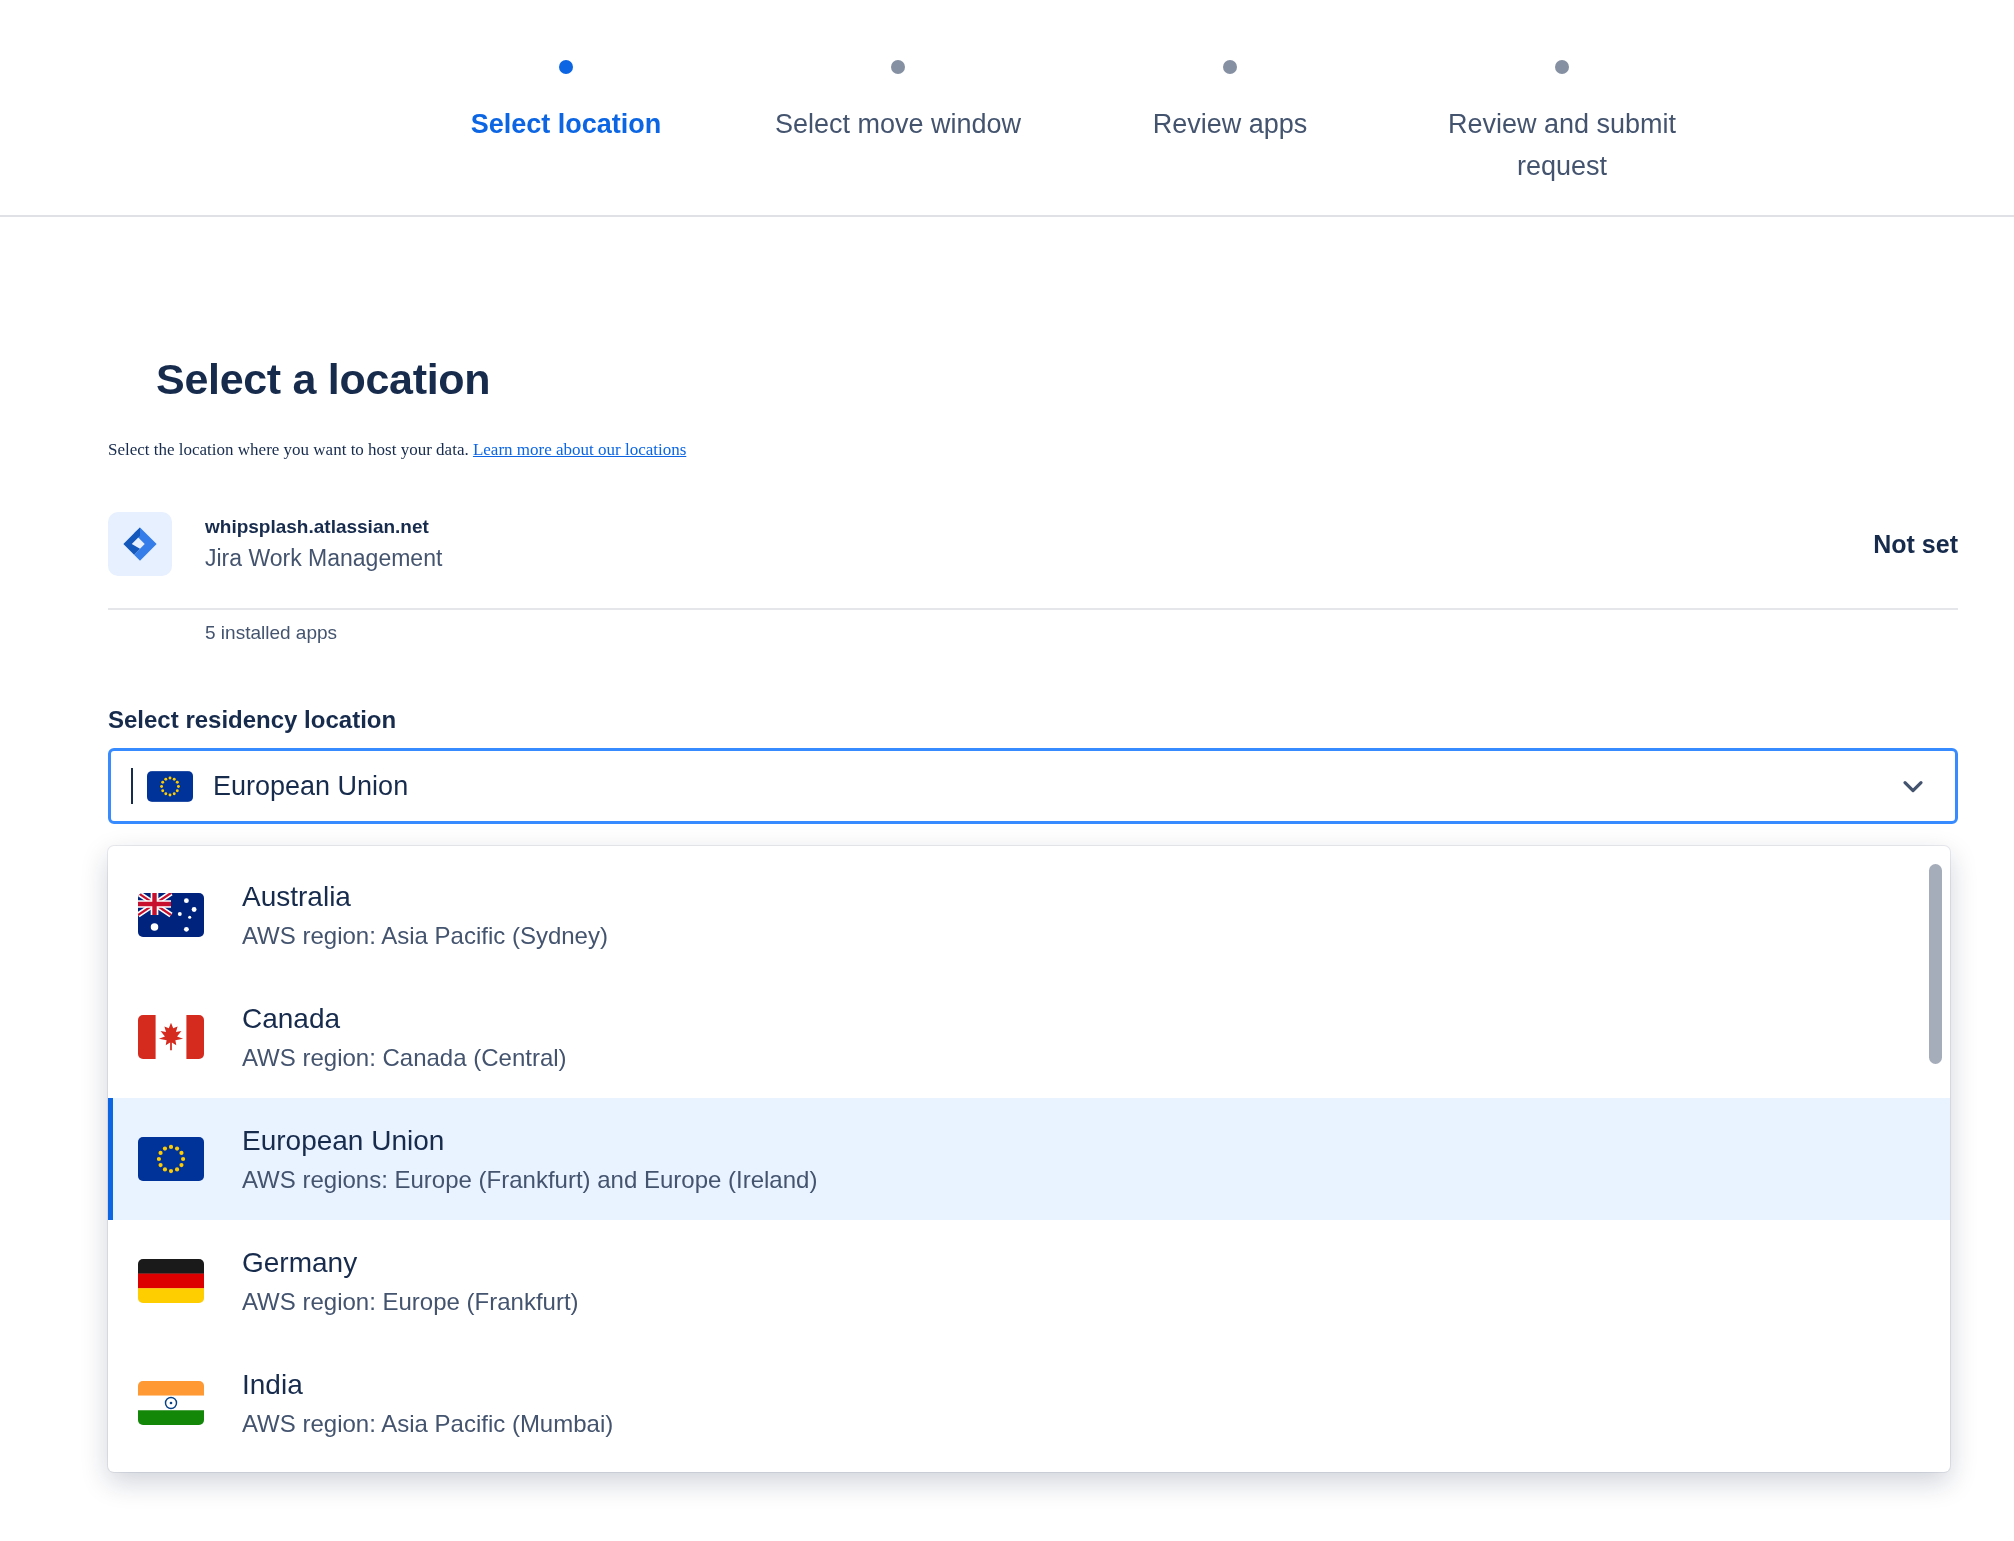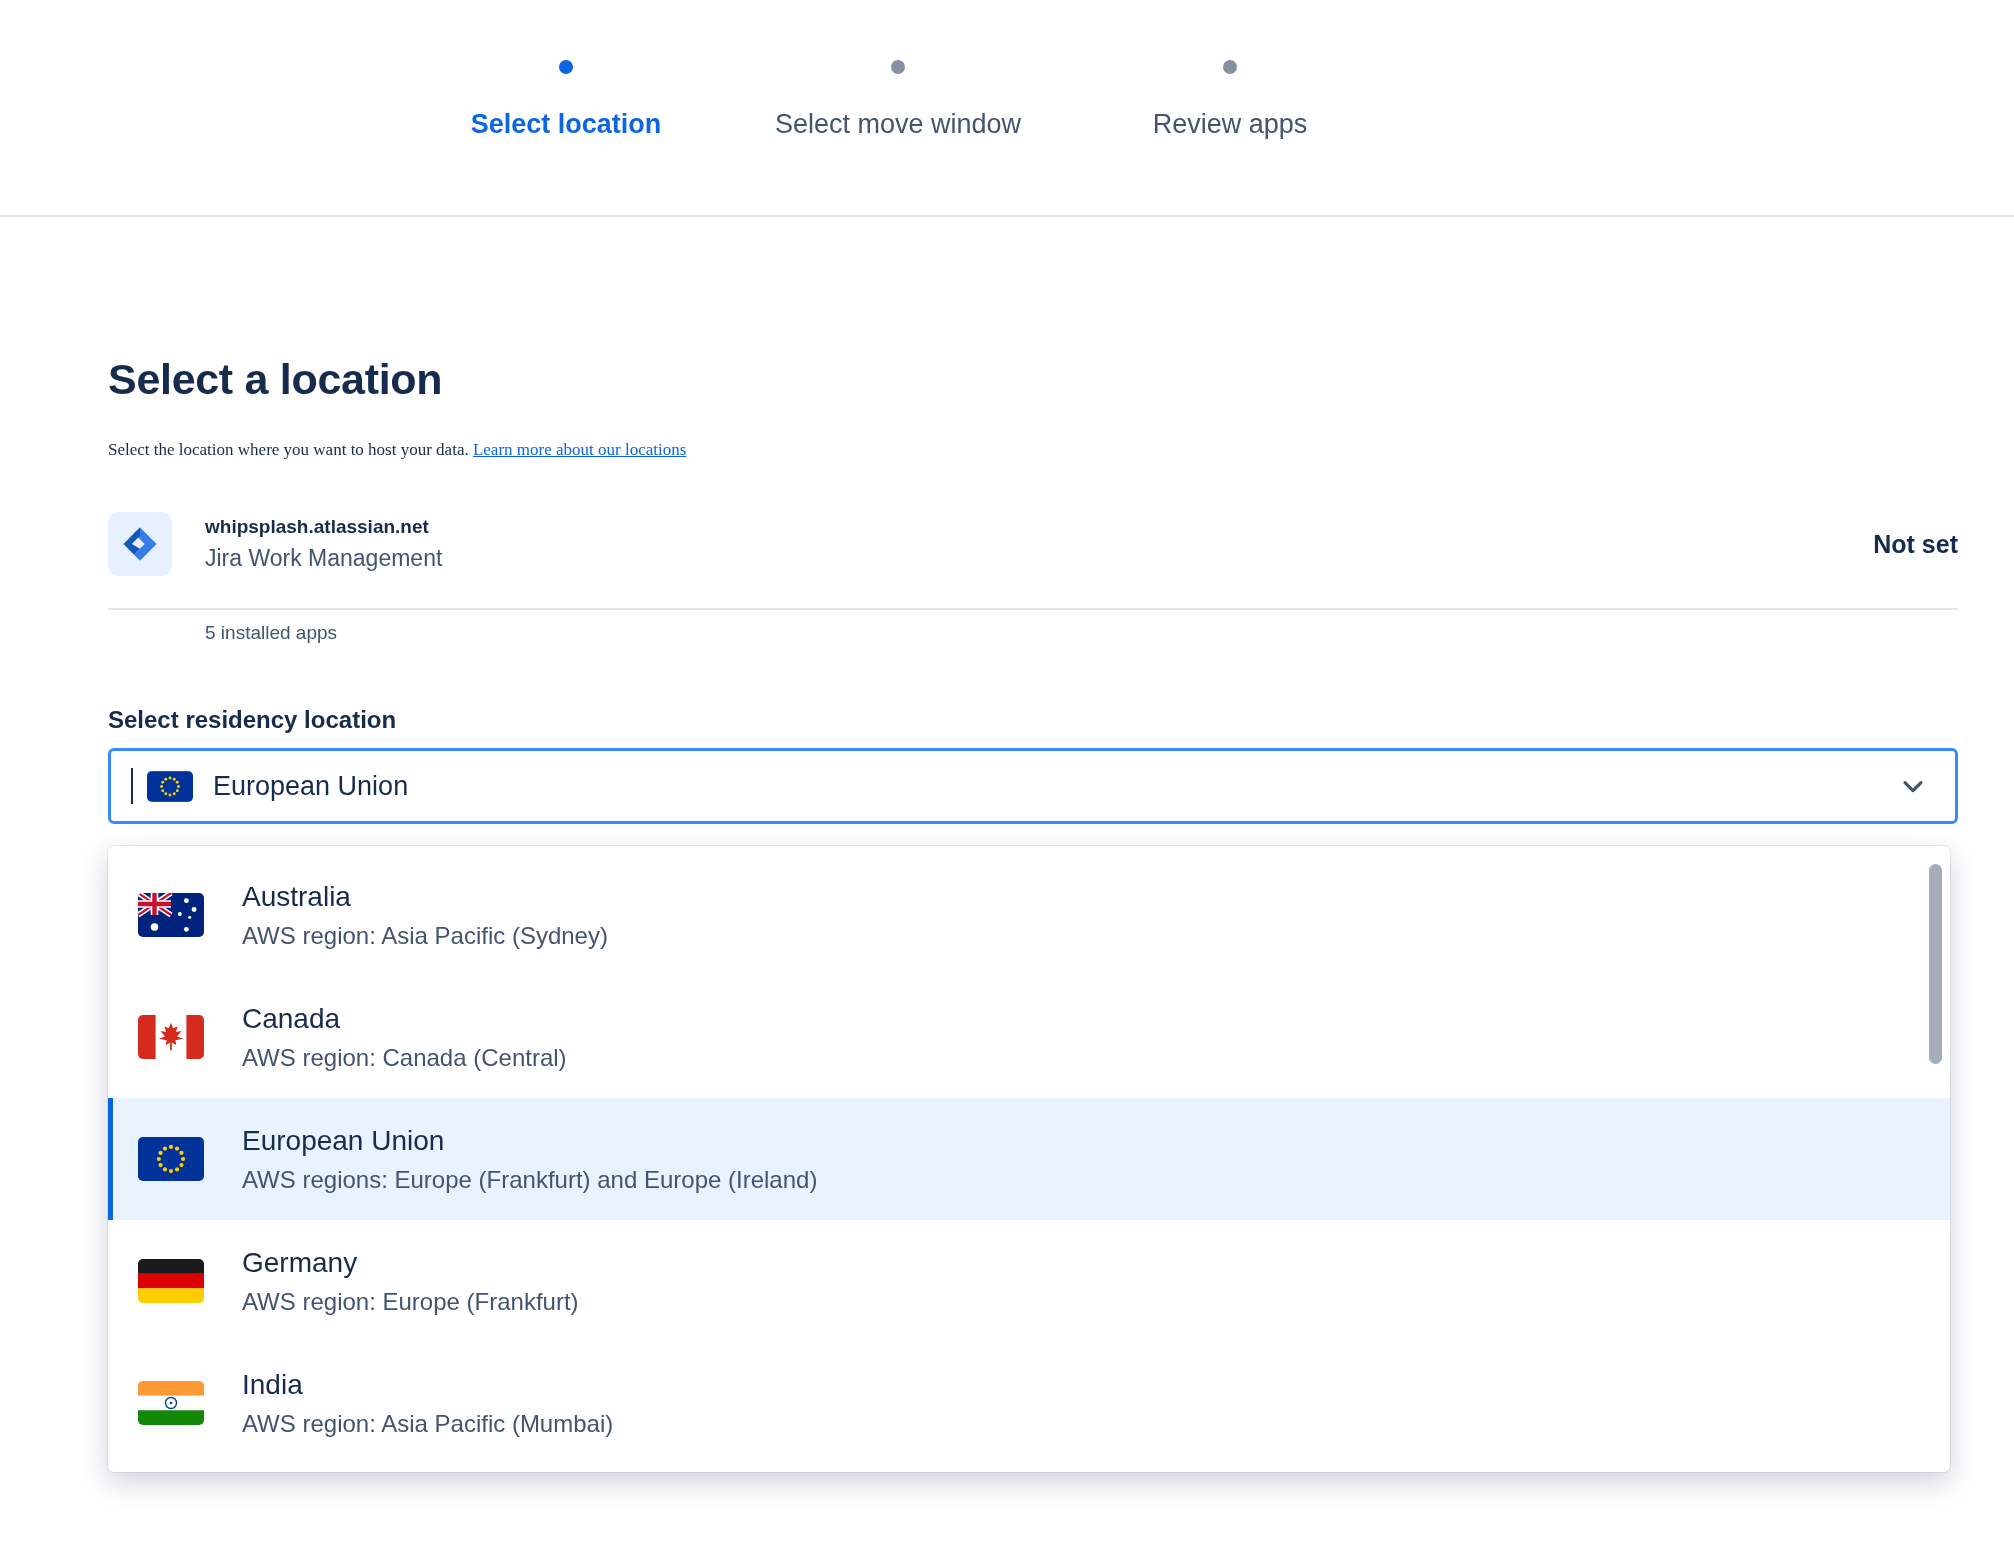--- a/index.html
+++ b/index.html
@@ -40,20 +40,21 @@
   
   .main {
     padding: 0 56px 0 108px;
   }
   .page-title {
     margin-top: 138px;
     font-size: 43px;
     font-weight: 700;
     color: #172B4D;
     letter-spacing: -0.3px;
+    margin-left: 48px;
   }
   .page-subtitle {
     margin-top: 36px;
     font-size: 17px;
     color: #172B4D;
     font-family: Liberation Serif, serif;
   }
   .page-subtitle a {
     color: #0C66E4;
     text-decoration: underline;
@@ -159,20 +160,24 @@
     <div class="step-dot"></div>
     <div class="step-label">Select location</div>
   </div>
   <div class="step">
     <div class="step-dot"></div>
     <div class="step-label">Select move window</div>
   </div>
   <div class="step">
     <div class="step-dot"></div>
     <div class="step-label">Review apps</div>
+  </div>
+  <div class="step">
+    <div class="step-dot"></div>
+    <div class="step-label">Review and submit request</div>
   </div>
 </header>
 
 <main class="main">
   <h1 class="page-title">Select a location</h1>
   <p class="page-subtitle"><span>Select the location where you want to host your data. </span><a>Learn more about our locations</a></p>
 
   <section class="site-card">
     <div class="site-icon">
       <svg viewBox="0 0 24 24" width="42" height="42" aria-hidden="true">

